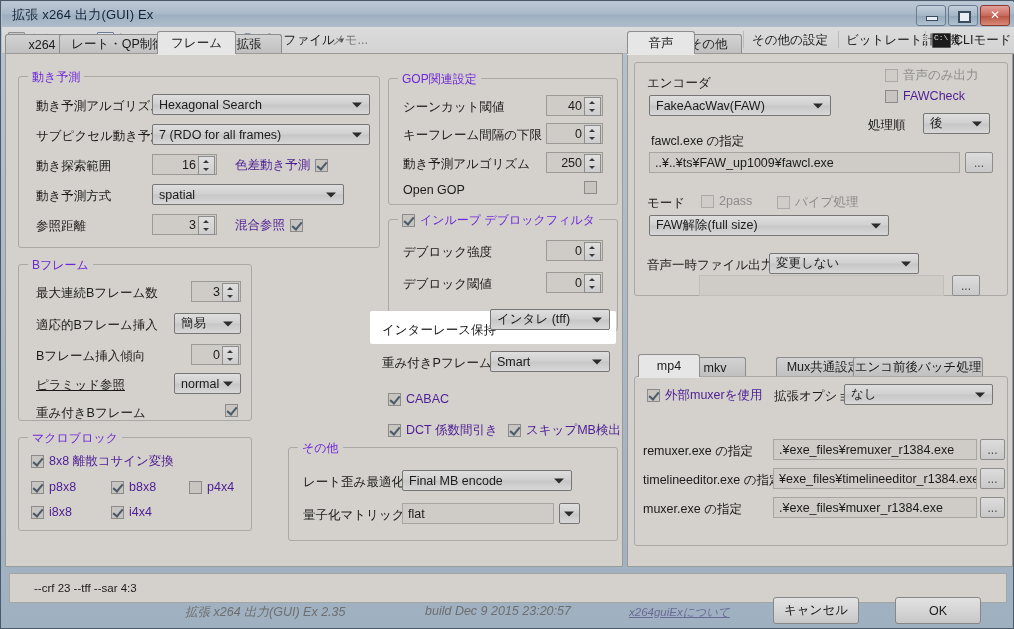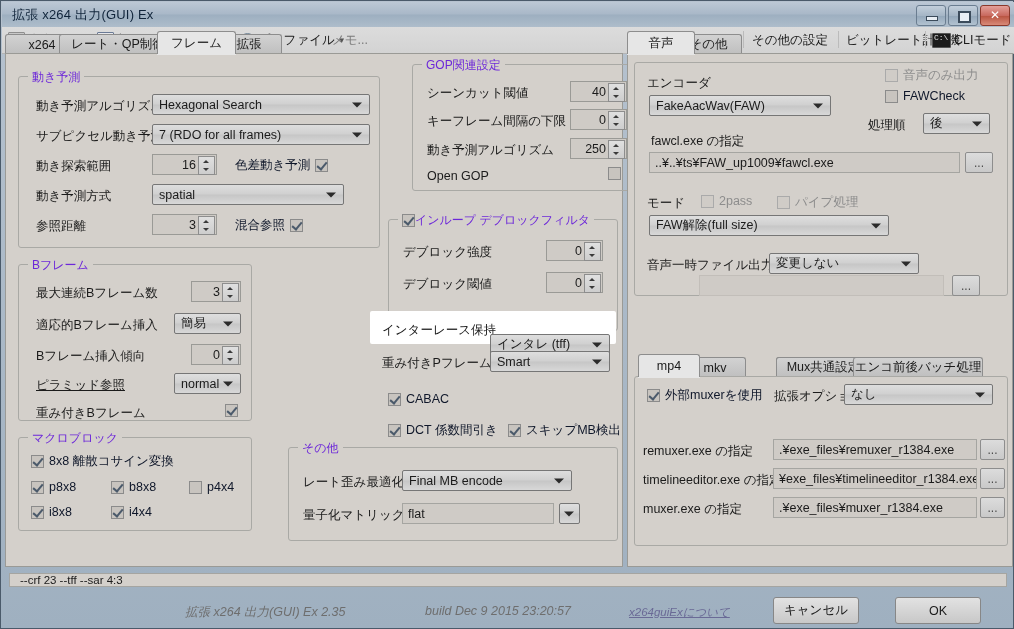--- a/index.html
+++ b/index.html
@@ -141,42 +141,42 @@
   }
   .btn-dots{
     position:absolute;height:21px;width:28px;box-sizing:border-box;
     background:linear-gradient(180deg,#dcdcdc,#c9c9c9);
     border:1px solid #8d8d8d;border-radius:2px;
     display:flex;align-items:flex-end;justify-content:center;
     font-size:12px;color:#4a4a4a;padding-bottom:2px;
   }
 
   
-  .cbrow{position:absolute;display:flex;align-items:center;gap:5px;font-size:12.5px;color:#0f172a;white-space:nowrap;}
+  .cbrow{position:absolute;display:flex;align-items:center;gap:5px;font-size:12.5px;color:#4c1d95;white-space:nowrap;}
   .cb{
     width:13px;height:13px;box-sizing:border-box;
     border:1px solid #8b8b8b;background:#c8c4bf;position:relative;flex:none;
   }
   .cb.checked:after{
     content:"";position:absolute;left:3px;top:0px;width:4px;height:8px;
     border:solid #4b5a6b;border-width:0 2px 2px 0;transform:rotate(40deg);
   }
   .cbrow.dim{color:#8d8d8d;}
   .cbrow.dim .cb{background:#d0ccc7;border-color:#aaa;}
 
   
   .hl-row{
     position:absolute;background:#ffffff;border-radius:2px;
   }
 
   
   .cmdline{
-    position:absolute;left:8px;top:572px;width:998px;height:14px;box-sizing:border-box;
+    position:absolute;left:8px;top:572px;width:998px;height:30px;box-sizing:border-box;
     background:#d4d0cb;border:1px solid #a5a5a1;
-    display:flex;align-items:center;padding-left:10px;font-size:11.5px;color:#1b1b1b;
+    display:flex;align-items:center;padding-left:24px;font-size:11.5px;color:#1b1b1b;
   }
   .footer{position:absolute;left:0;top:594px;width:1014px;height:35px;}
   .fbtn{
     position:absolute;box-sizing:border-box;height:27px;
     background:linear-gradient(180deg,#e2e2e2,#c8c8c8);
     border:1px solid #878787;border-radius:3px;
     display:flex;align-items:center;justify-content:center;
     font-size:12.5px;color:#1b1b1b;
   }
   .fitalic{position:absolute;font-style:italic;font-size:12.5px;color:#6e6e6e;}
@@ -361,21 +361,21 @@
       <div class="cbrow" style="left:12px;top:67px;">
         <span class="cb checked"></span>
         <span>i8x8</span>
       </div>
       <div class="cbrow" style="left:92px;top:67px;">
         <span class="cb checked"></span>
         <span>i4x4</span>
       </div>
     </div>
 
-    <div class="group" style="left:382px;top:10px;width:228px;height:125px;margin-left:24px;">
+    <div class="group" style="left:382px;top:24px;width:228px;height:125px;">
       <span class="glabel">GOP関連設定</span>
 
       <span class="lbl" style="left:14px;top:20px;">シーンカット閾値</span>
       <div class="spin" style="left:157px;top:16px;width:57px;">
         <span>40</span>
         <span class="upd"></span>
       </div>
 
       <span class="lbl" style="left:14px;top:48px;">キーフレーム間隔の下限</span>
       <div class="spin" style="left:157px;top:44px;width:57px;">
@@ -387,41 +387,41 @@
       <div class="spin" style="left:157px;top:73px;width:57px;">
         <span>250</span>
         <span class="upd"></span>
       </div>
 
       <span class="lbl" style="left:14px;top:104px;">Open GOP</span>
       <span class="cb" style="position:absolute;left:195px;top:102px;"></span>
     </div>
 
     <div class="group" style="left:382px;top:165px;width:228px;height:110px;">
-      <span class="glabel" style="display:flex;align-items:center;justify-content:space-between;">
+      <span class="glabel" style="display:flex;align-items:center;gap:5px;justify-content:space-between;">
         <span class="cb checked"></span>
         <span>インループ デブロックフィルタ</span>
       </span>
 
       <span class="lbl" style="left:14px;top:24px;">デブロック強度</span>
       <div class="spin" style="left:157px;top:20px;width:57px;">
         <span>0</span>
         <span class="upd"></span>
       </div>
 
       <span class="lbl" style="left:14px;top:56px;">デブロック閾値</span>
       <div class="spin" style="left:157px;top:52px;width:57px;">
         <span>0</span>
         <span class="upd"></span>
       </div>
     </div>
 
     <div class="hl-row" style="left:364px;top:257px;width:246px;height:33px;"></div>
     <span class="lbl" style="left:376px;top:268px;">インターレース保持</span>
-    <div class="combo" style="left:484px;top:280px;width:120px;">
+    <div class="combo" style="left:484px;top:255px;width:120px;">
       <span>インタレ (tff)</span>
       <span class="arrow"></span>
     </div>
 
     <span class="lbl" style="left:376px;top:301px;">重み付きPフレーム</span>
     <div class="combo" style="left:484px;top:297px;width:120px;">
       <span>Smart</span>
       <span class="arrow"></span>
     </div>
 

